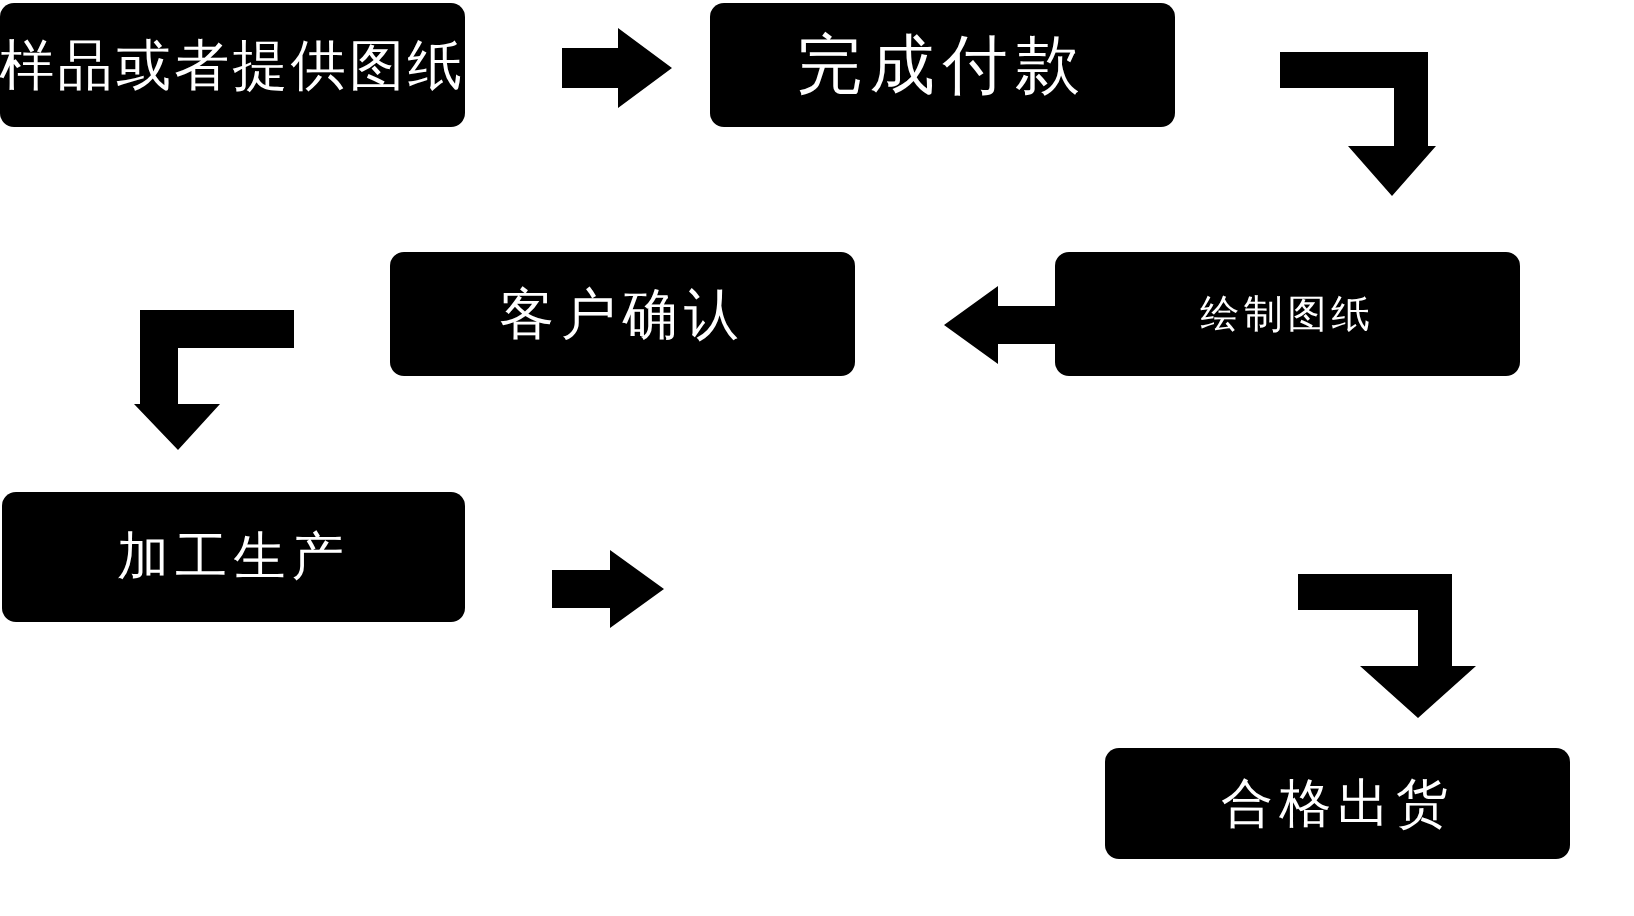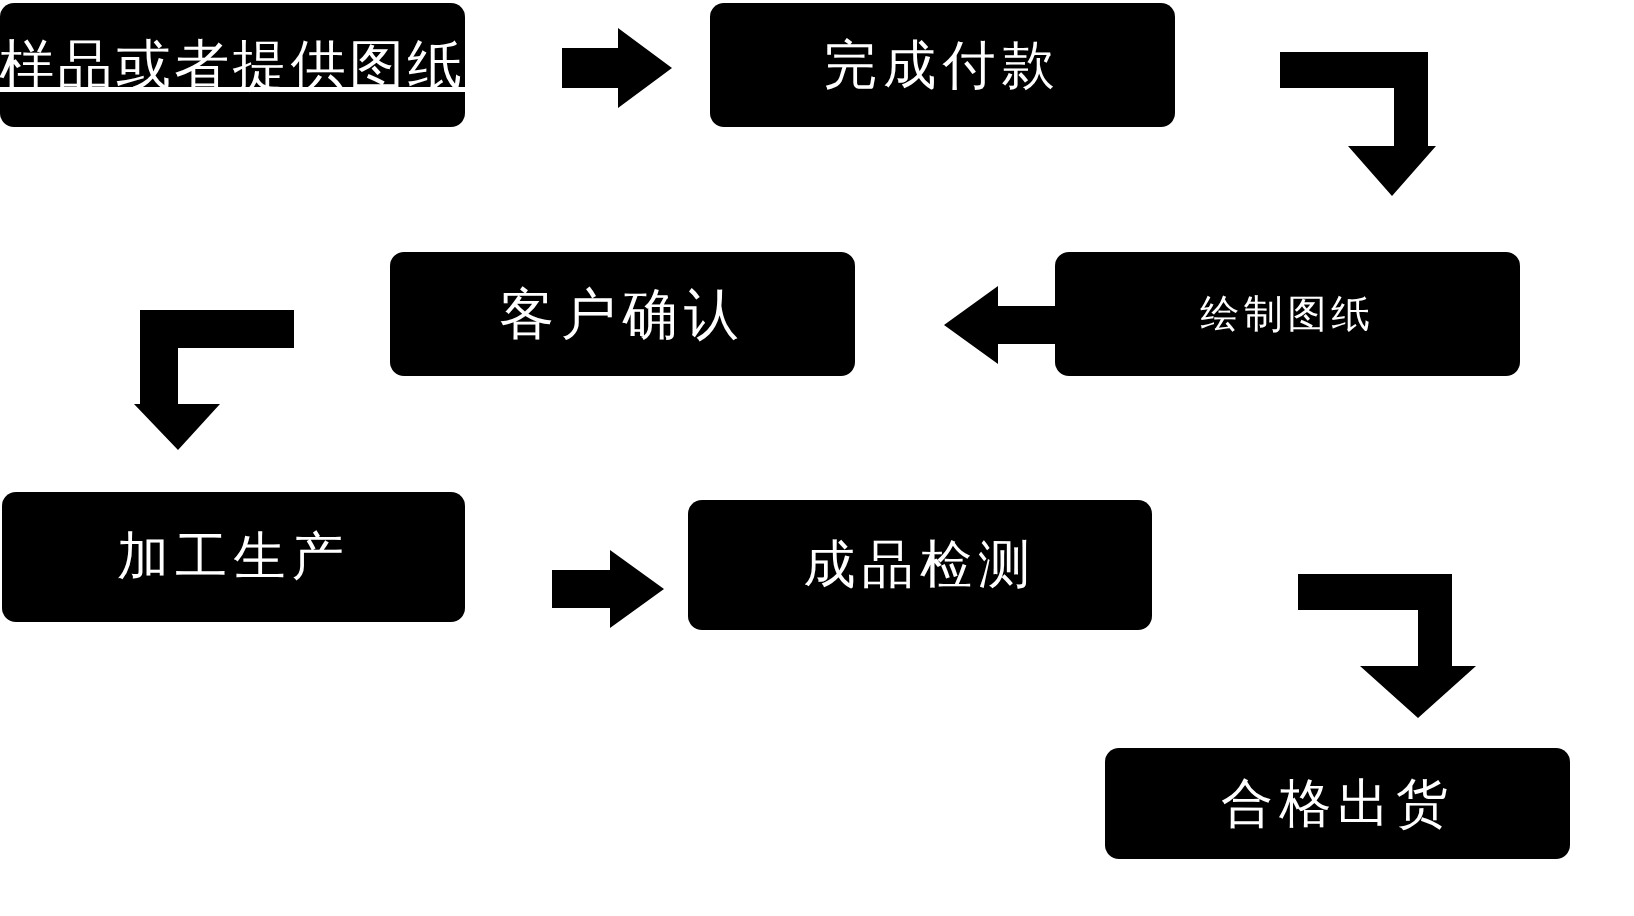--- a/index.html
+++ b/index.html
@@ -28,22 +28,22 @@
     box-sizing: border-box;
     letter-spacing: 0.06em;
     line-height: 1.1;
     white-space: nowrap;
     user-select: none;
   }
   .node-label {
     display: block;
   }
   
-  #node-sample      { left: 0px;    top: 3px;   width: 465px; height: 124px; font-size: 55px; text-decoration: underline; }
-  #node-payment     { left: 710px;  top: 3px;   width: 465px; height: 124px; font-size: 53px; letter-spacing: 0.12em; }
+  #node-sample      { left: 0px;    top: 3px;   width: 465px; height: 124px; font-size: 55px; }
+  #node-payment     { left: 710px;  top: 3px;   width: 465px; height: 124px; font-size: 65px; letter-spacing: 0.12em; }
   #node-drawing     { left: 1055px; top: 252px; width: 465px; height: 124px; font-size: 39px; letter-spacing: 0.12em; }
   #node-confirm     { left: 390px;  top: 252px; width: 465px; height: 124px; font-size: 55px; letter-spacing: 0.12em; }
   #node-production  { left: 2px;    top: 492px; width: 463px; height: 130px; font-size: 52px; letter-spacing: 0.12em; }
   #node-inspection  { left: 688px;  top: 500px; width: 464px; height: 130px; font-size: 52px; letter-spacing: 0.12em; }
   #node-shipping    { left: 1105px; top: 748px; width: 465px; height: 111px; font-size: 52px; letter-spacing: 0.12em; }
 
   
   .connector {
     position: absolute;
     display: block;
@@ -104,23 +104,20 @@
   <div class="node" id="node-production">
     <span class="node-label">加工生产</span>
   </div>
 
   <div class="connector" id="conn-production-inspection">
     <svg width="120" height="82" viewBox="0 0 120 82" xmlns="http://www.w3.org/2000/svg">
       <polygon points="4,22 62,22 62,2 116,41 62,80 62,60 4,60" fill="#000000"></polygon>
     </svg>
   </div>
 
-  <div class="node" id="node-inspection">
-    <span class="node-label">成品检测</span>
-  </div>
 
   <div class="connector" id="conn-inspection-shipping">
     <svg width="188" height="152" viewBox="0 0 188 152" xmlns="http://www.w3.org/2000/svg">
       <polygon points="4,6 158,6 158,98 182,98 124,150 66,98 124,98 124,42 4,42" fill="#000000"></polygon>
     </svg>
   </div>
 
   <div class="node" id="node-shipping">
     <span class="node-label">合格出货</span>
   </div>

